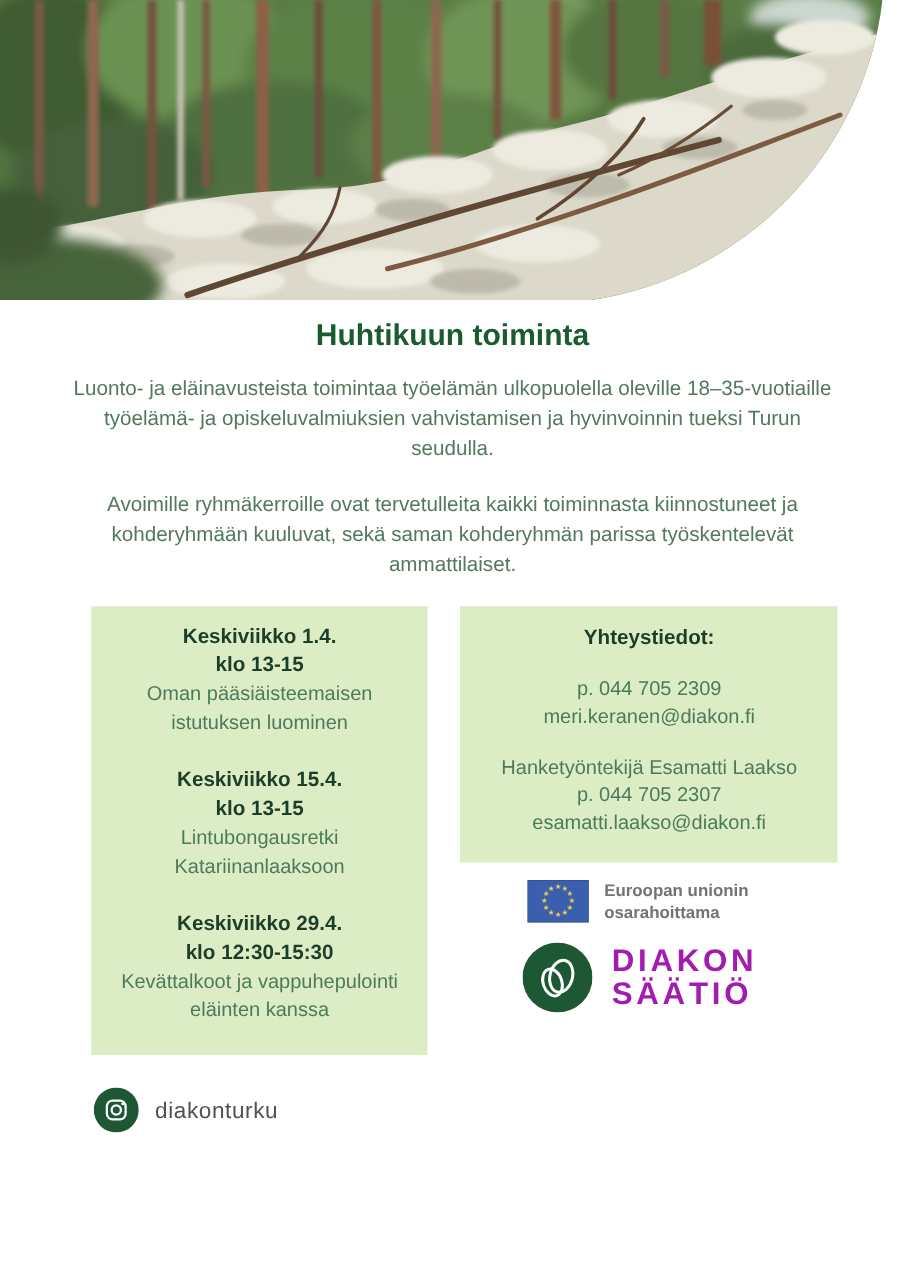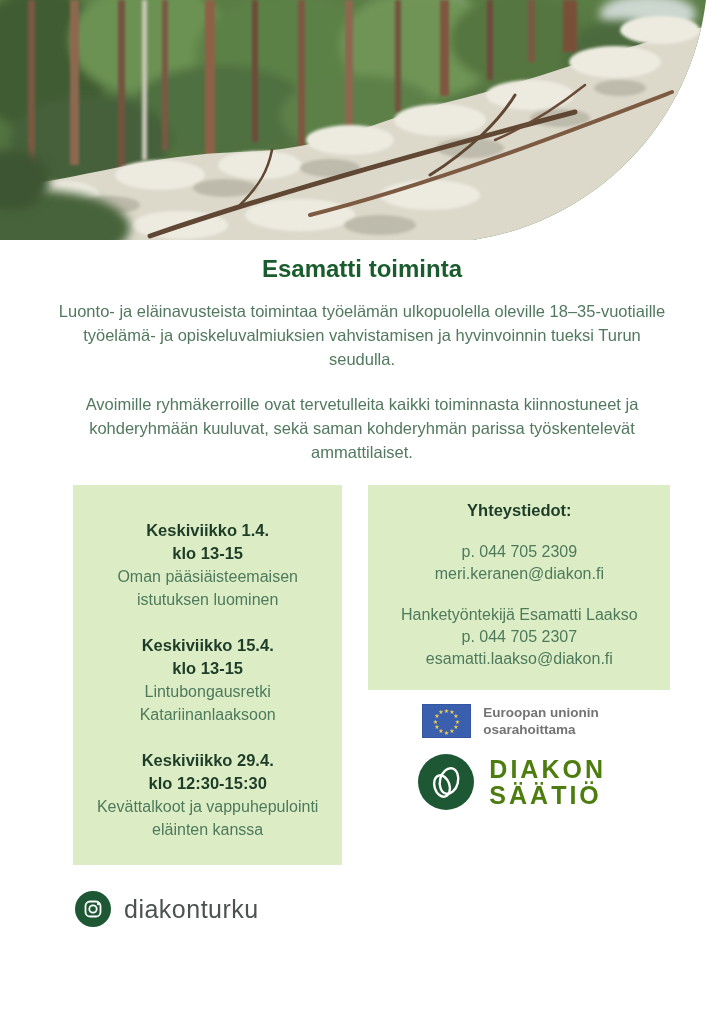--- a/index.html
+++ b/index.html
@@ -39,21 +39,21 @@
 
   
   .columns {
     display:flex; align-items:flex-start;
     margin:21px 0 0 73px;
     gap:26px;
   }
   .box { background:#dcedc6; box-sizing:border-box; }
   .box.schedule {
     width:271px;
-    padding:34px 8px 24px 8px;
+    padding:13px 8px 24px 8px;
     text-align:center;
   }
   .event + .event { margin-top:23px; }
   .event .date, .event .time {
     font-size:16.5px; line-height:23px; font-weight:700;
     color:#1e3d28;
   }
   .event .desc {
     font-size:16px; line-height:23px;
     color:#4e7a5c;
@@ -81,30 +81,30 @@
     font-size:13.5px; line-height:17px; font-weight:700;
     color:#737373;
   }
   .diakon-row {
     margin-top:16px; margin-left:50px;
     display:flex; align-items:center; gap:15px;
   }
   .diakon-text {
     font-size:25px; line-height:26px; font-weight:700;
     letter-spacing:3px;
-    color:#4d7c0f;
+    color:#a21caf;
   }
 
   
   .footer {
     display:flex; align-items:center; gap:13px;
     margin:26px 0 0 75px;
   }
   .footer .handle {
-    font-size:25px; color:#4c5250; letter-spacing:0.5px;
+    font-size:18px; color:#4c5250; letter-spacing:0.5px;
   }
 </style>
 </head>
 <body>
 
 <div class="page">
 
   <svg class="photo" viewBox="0 0 724 240" preserveAspectRatio="none" aria-hidden="true">
     <defs>
       <clipPath id="photoClip">
@@ -188,21 +188,21 @@
         <path d="M430 175 C470 150 500 120 515 95" stroke-width="3"></path>
         <path d="M495 140 C530 125 560 105 585 85" stroke-width="2.5" stroke="#6a4c38"></path>
         <path d="M240 205 C260 185 268 170 272 150" stroke-width="2.5"></path>
       </g>
 
       <ellipse cx="35" cy="228" rx="95" ry="38" fill="#46633a" filter="url(#soft)"></ellipse>
       <ellipse cx="10" cy="180" rx="40" ry="30" fill="#3c5531" filter="url(#soft)"></ellipse>
     </g>
   </svg>
 
-  <div class="subtitle">Esamatti toiminta</div>
+  <div class="subtitle">Huhtikuun toiminta</div>
 
   <p class="intro">Luonto- ja eläinavusteista toimintaa työelämän ulkopuolella oleville 18–35-vuotiaille työelämä- ja opiskeluvalmiuksien vahvistamisen ja hyvinvoinnin tueksi Turun seudulla.</p>
   <p class="intro second">Avoimille ryhmäkerroille ovat tervetulleita kaikki toiminnasta kiinnostuneet ja kohderyhmään kuuluvat, sekä saman kohderyhmän parissa työskentelevät ammattilaiset.</p>
 
   <div class="columns">
 
     <div class="box schedule">
       <div class="event">
         <div class="date">Keskiviikko 1.4.</div>
         <div class="time">klo 13-15</div>

